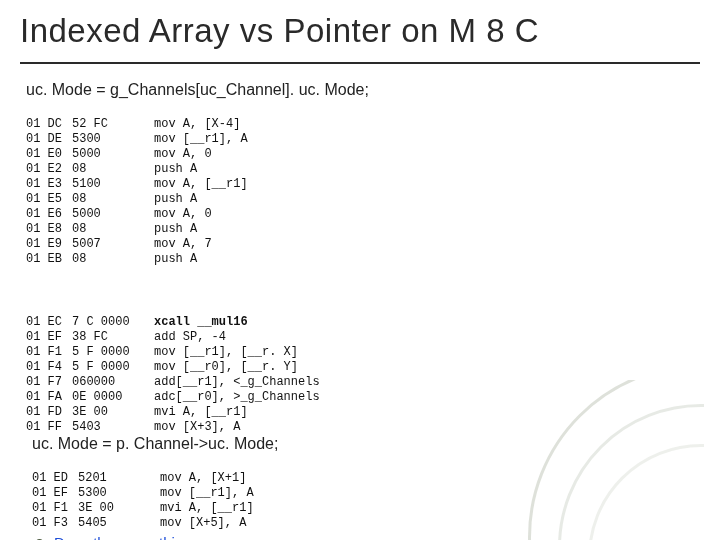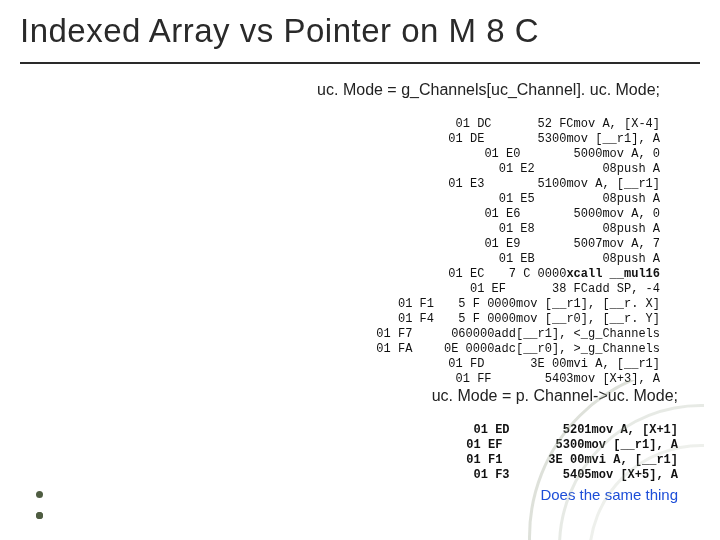--- a/index.html
+++ b/index.html
@@ -9,21 +9,20 @@
     height: 540px;
     background: #fff;
     font-family: Arial, Helvetica, sans-serif;
     overflow: hidden;
   }
   .slide {
     position: relative;
     width: 704px;
     height: 540px;
     box-sizing: border-box;
-    text-align: right;
   }
   .title {
     position: absolute;
     left: 20px;
     top: 12px;
     font-size: 33px;
     color: #2a2a2a;
     letter-spacing: 0.5px;
   }
   .rule {
@@ -58,22 +57,22 @@
     font-size: 12px;
     line-height: 15px;
     white-space: pre;
     margin: 0;
     color: #111;
   }
   pre.code .row { display: block; }
   pre.code .addr { display: inline-block; width: 46px; }
   pre.code .hex  { display: inline-block; width: 82px; }
   pre.code .asm  { display: inline-block; }
-  .bold { font-weight: bold; }
-  .right pre.code { margin-bottom: 2px; font-weight: bold; }
+  .bold { font-weight: bold; margin-top: 48px; }
+  .right pre.code { margin-bottom: 2px; }
   ul.bullets {
     list-style: none;
     padding: 0;
     margin: 0;
   }
   ul.bullets li {
     position: relative;
     padding-left: 22px;
     font-size: 15px;
     line-height: 19px;

